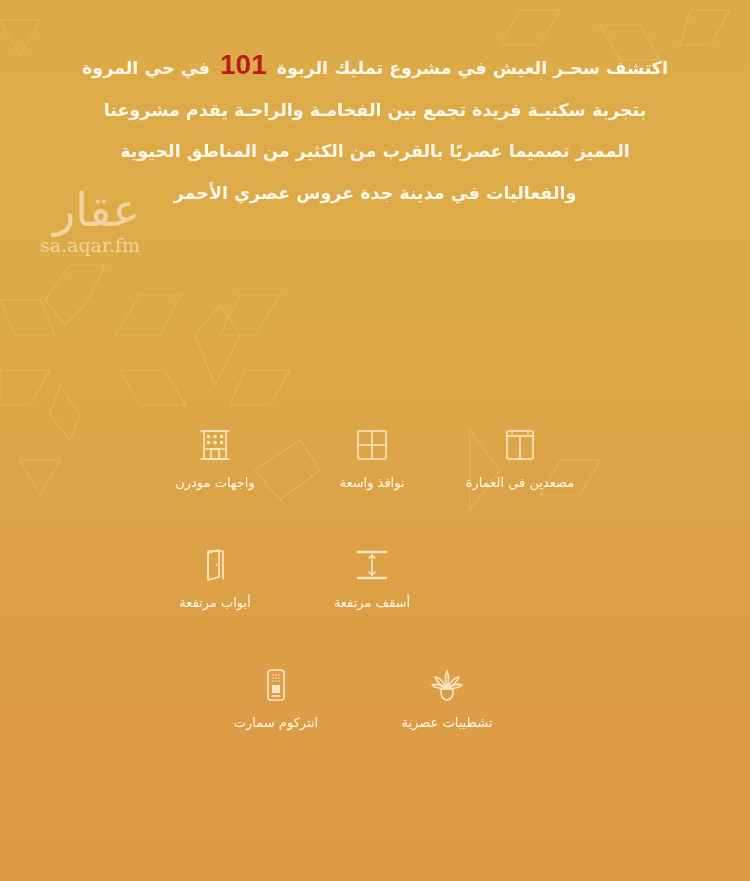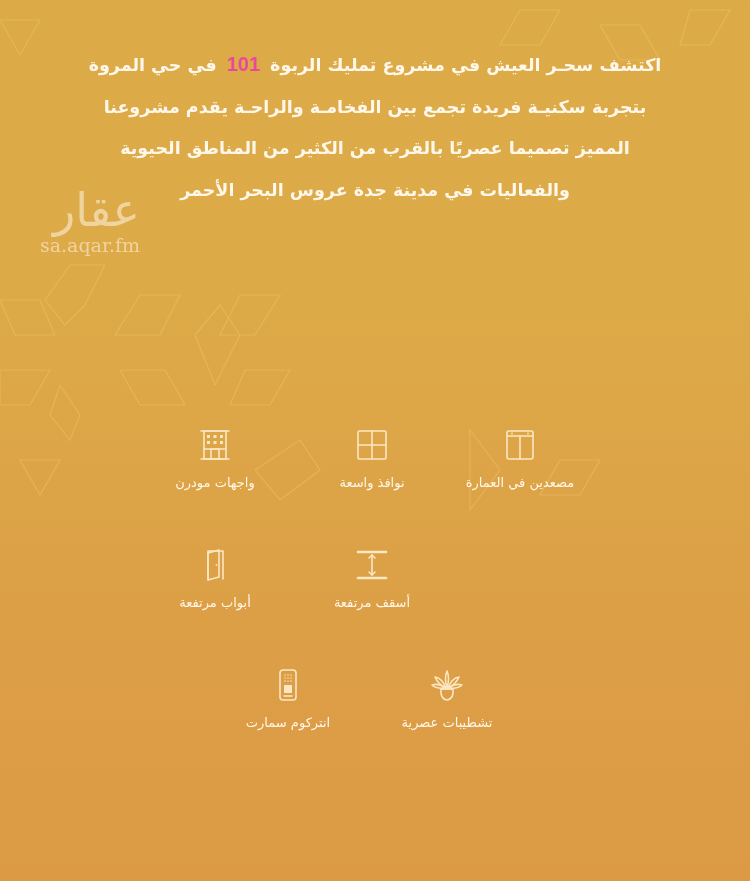--- a/index.html
+++ b/index.html
@@ -26,22 +26,22 @@
       top: 44px;
       direction: rtl;
       text-align: center;
       color: #fff7ea;
       font-weight: bold;
       font-size: 17.5px;
       line-height: 41.5px;
     }
     .intro .line { display: block; white-space: nowrap; }
     .intro .num {
-      color: #ec4899;
-      font-size: 20px;
+      color: #b91c1c;
+      font-size: 28px;
       font-family: "Liberation Sans", sans-serif;
       font-weight: bold;
       padding: 0 10px;
       direction: ltr;
       unicode-bidi: isolate;
     }
     .logo {
       position: absolute;
       left: 20px;
       top: 186px;
@@ -115,21 +115,21 @@
     <path d="M255 470 L300 440 L320 470 L280 500 Z"></path>
     <path d="M560 460 L600 460 L580 495 L540 495 Z"></path>
     <path d="M20 460 L60 460 L40 495 Z"></path>
   </g>
 </svg>
 
 <div class="intro">
   <span class="line"><span>اكتشف سحـر العيش في مشروع تمليك الربوة</span><span class="num">101</span><span>في حي المروة</span></span>
   <span class="line">بتجربة سكنيـة فريدة تجمع بين الفخامـة والراحـة يقدم مشروعنا</span>
   <span class="line">المميز تصميما عصريًا بالقرب من الكثير من المناطق الحيوية</span>
-  <span class="line">والفعاليات في مدينة جدة عروس البحر الأحمر</span>
+  <span class="line">والفعاليات في مدينة جدة عروس عصري الأحمر</span>
 </div>
 
 <div class="logo">
   <div class="ar">عقار</div>
   <div class="url">sa.aqar.fm</div>
 </div>
 
 <div class="features">
 
   <div class="feature" style="left:440px; top:428px;">
@@ -196,21 +196,21 @@
       <line class="st" x1="11" y1="21" x2="23" y2="21"></line>
       <path class="st" d="M17 20 Q14 10 17 3 Q20 10 17 20"></path>
       <path class="st" d="M16 20 Q8 16 5 9 Q12 10 16 20"></path>
       <path class="st" d="M18 20 Q26 16 29 9 Q22 10 18 20"></path>
       <path class="st" d="M15 20 Q6 21 2 17 Q9 15 15 20"></path>
       <path class="st" d="M19 20 Q28 21 32 17 Q25 15 19 20"></path>
     </svg>
     <span class="label">تشطيبات عصرية</span>
   </div>
 
-  <div class="feature" style="left:208px; top:668px;">
+  <div class="feature" style="left:196px; top:668px;">
     <svg class="icon" viewBox="0 0 34 34">
       <rect class="st" x="9" y="2" width="16" height="30" rx="3"></rect>
       <circle class="fl" cx="14" cy="7" r="0.8"></circle>
       <circle class="fl" cx="17" cy="7" r="0.8"></circle>
       <circle class="fl" cx="20" cy="7" r="0.8"></circle>
       <circle class="fl" cx="14" cy="10" r="0.8"></circle>
       <circle class="fl" cx="17" cy="10" r="0.8"></circle>
       <circle class="fl" cx="20" cy="10" r="0.8"></circle>
       <circle class="fl" cx="14" cy="13" r="0.8"></circle>
       <circle class="fl" cx="17" cy="13" r="0.8"></circle>

